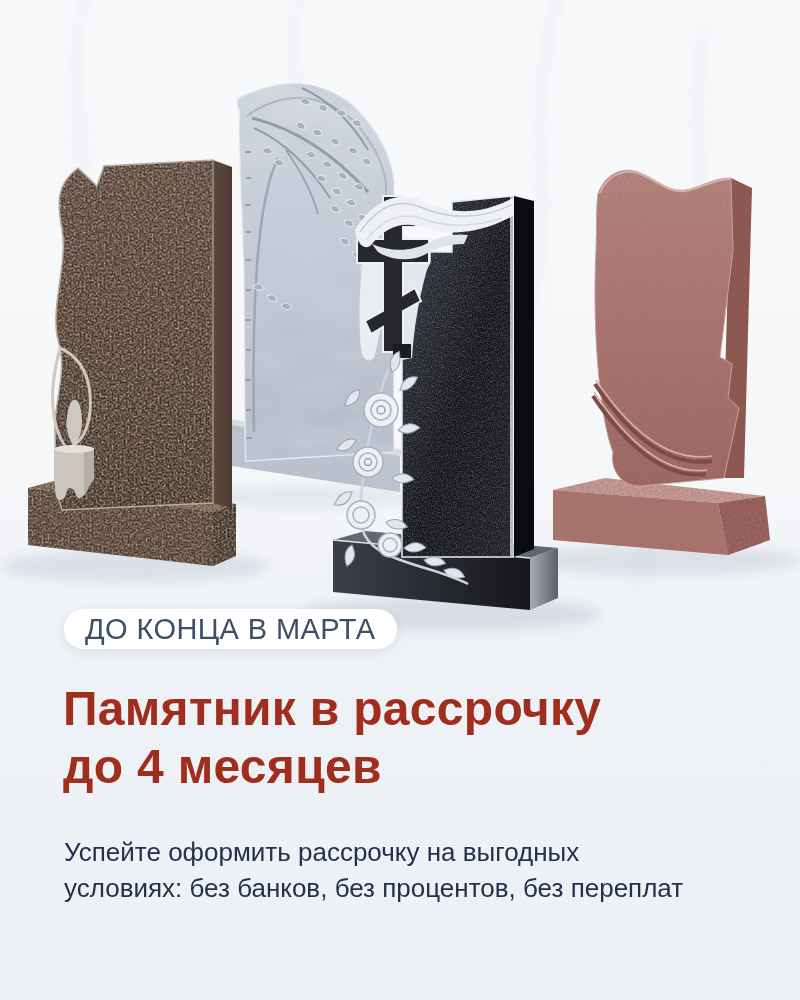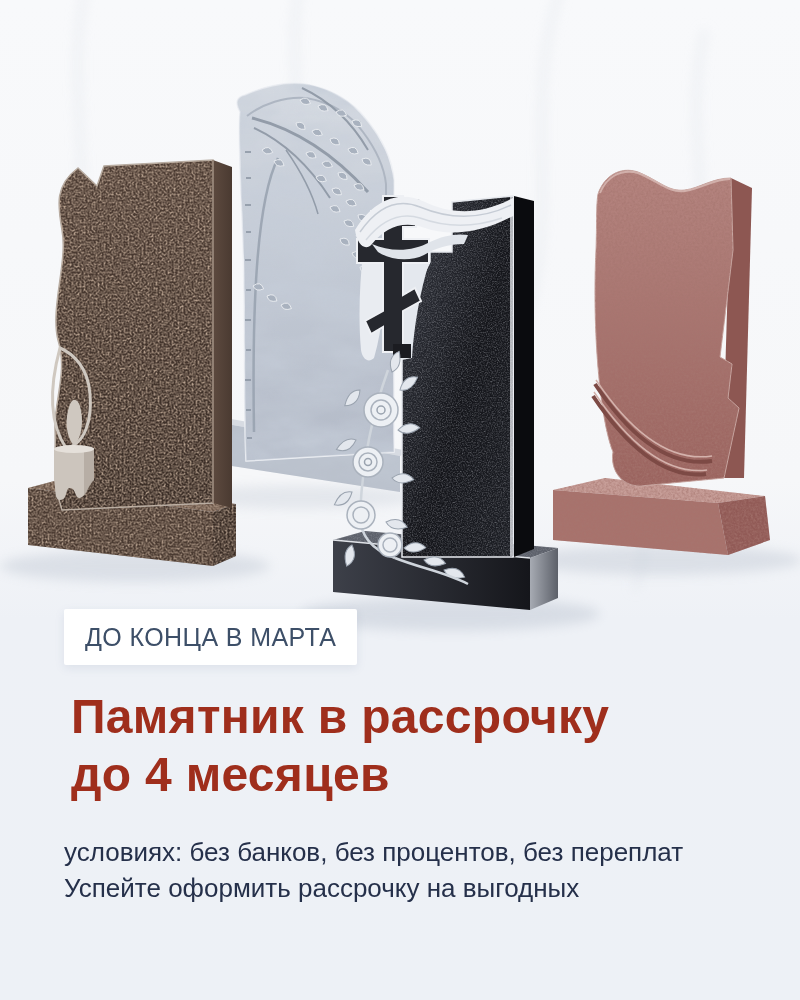--- a/index.html
+++ b/index.html
@@ -4,22 +4,22 @@
 <style>
   html,body{margin:0;padding:0;background:#dde1e8;}
   .canvas{
     position:relative;width:800px;height:1000px;overflow:hidden;
     font-family:"Liberation Sans",sans-serif;
     background:linear-gradient(180deg,#f8f9fb 0%,#f6f7f9 48%,#eef1f6 62%,#edf1f6 100%);
   }
   .scene{position:absolute;left:0;top:0;width:800px;height:648px;}
   .badge{
     position:absolute;left:64px;top:609px;height:40px;line-height:40px;
-    padding:8px 21px;background:#ffffff;border-radius:2px;
-    font-size:25px;font-weight:500;letter-spacing:.4px;color:#3d4f68;
+    padding:0 21px;background:#ffffff;border-radius:20px;
+    font-size:29px;font-weight:500;letter-spacing:.4px;color:#3d4f68;
     box-shadow:0 3px 10px rgba(110,130,160,.14);
   }
   .title{
     position:absolute;left:63px;top:680px;width:700px;
     font-size:48px;line-height:58px;font-weight:700;letter-spacing:.3px;
     color:#9f2e1c;
   }
   .subtitle{
     position:absolute;left:64px;top:834px;width:700px;
     font-size:26px;line-height:36px;font-weight:400;
@@ -299,23 +299,23 @@
           <circle cx="361" cy="515" r="8" fill="none" stroke="#aab2bd" stroke-width="1.5"></circle>
           <circle cx="390" cy="545" r="12" fill="#edf0f4" stroke="#aab2bd" stroke-width="1.5"></circle>
           <circle cx="390" cy="545" r="7" fill="none" stroke="#aab2bd" stroke-width="1.5"></circle>
         </g>
       </g>
     </g>
   </svg>
 
   <div class="badge">ДО КОНЦА В МАРТА</div>
 
-  <h1 class="title" style="margin:8px;">
+  <h1 class="title" style="margin:0;">
     <span style="display:block;">Памятник в рассрочку</span>
     <span style="display:block;">до 4 месяцев</span>
   </h1>
 
   <div class="subtitle">
+    <span style="display:block;">Успейте оформить рассрочку на выгодных</span>
     <span style="display:block;">условиях: без банков, без процентов, без переплат</span>
-    <span style="display:block;">Успейте оформить рассрочку на выгодных</span>
   </div>
 
 </div>
 
 </body></html>

